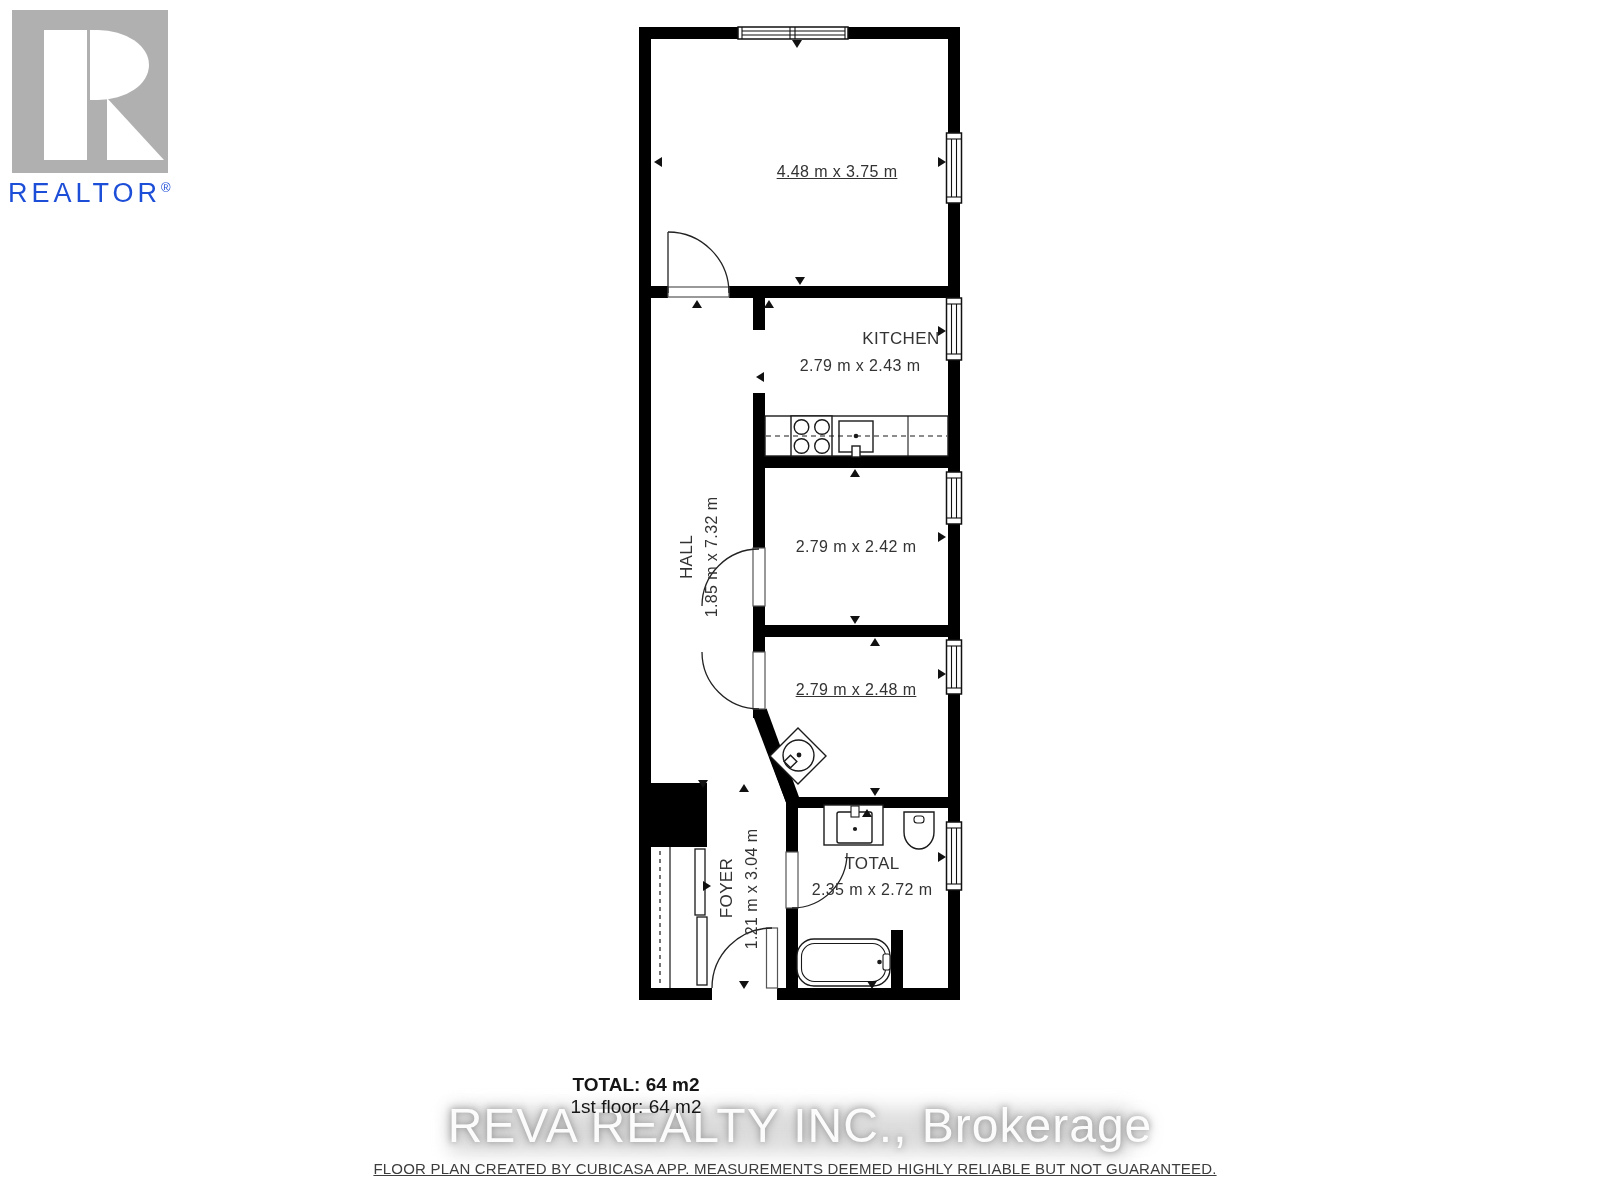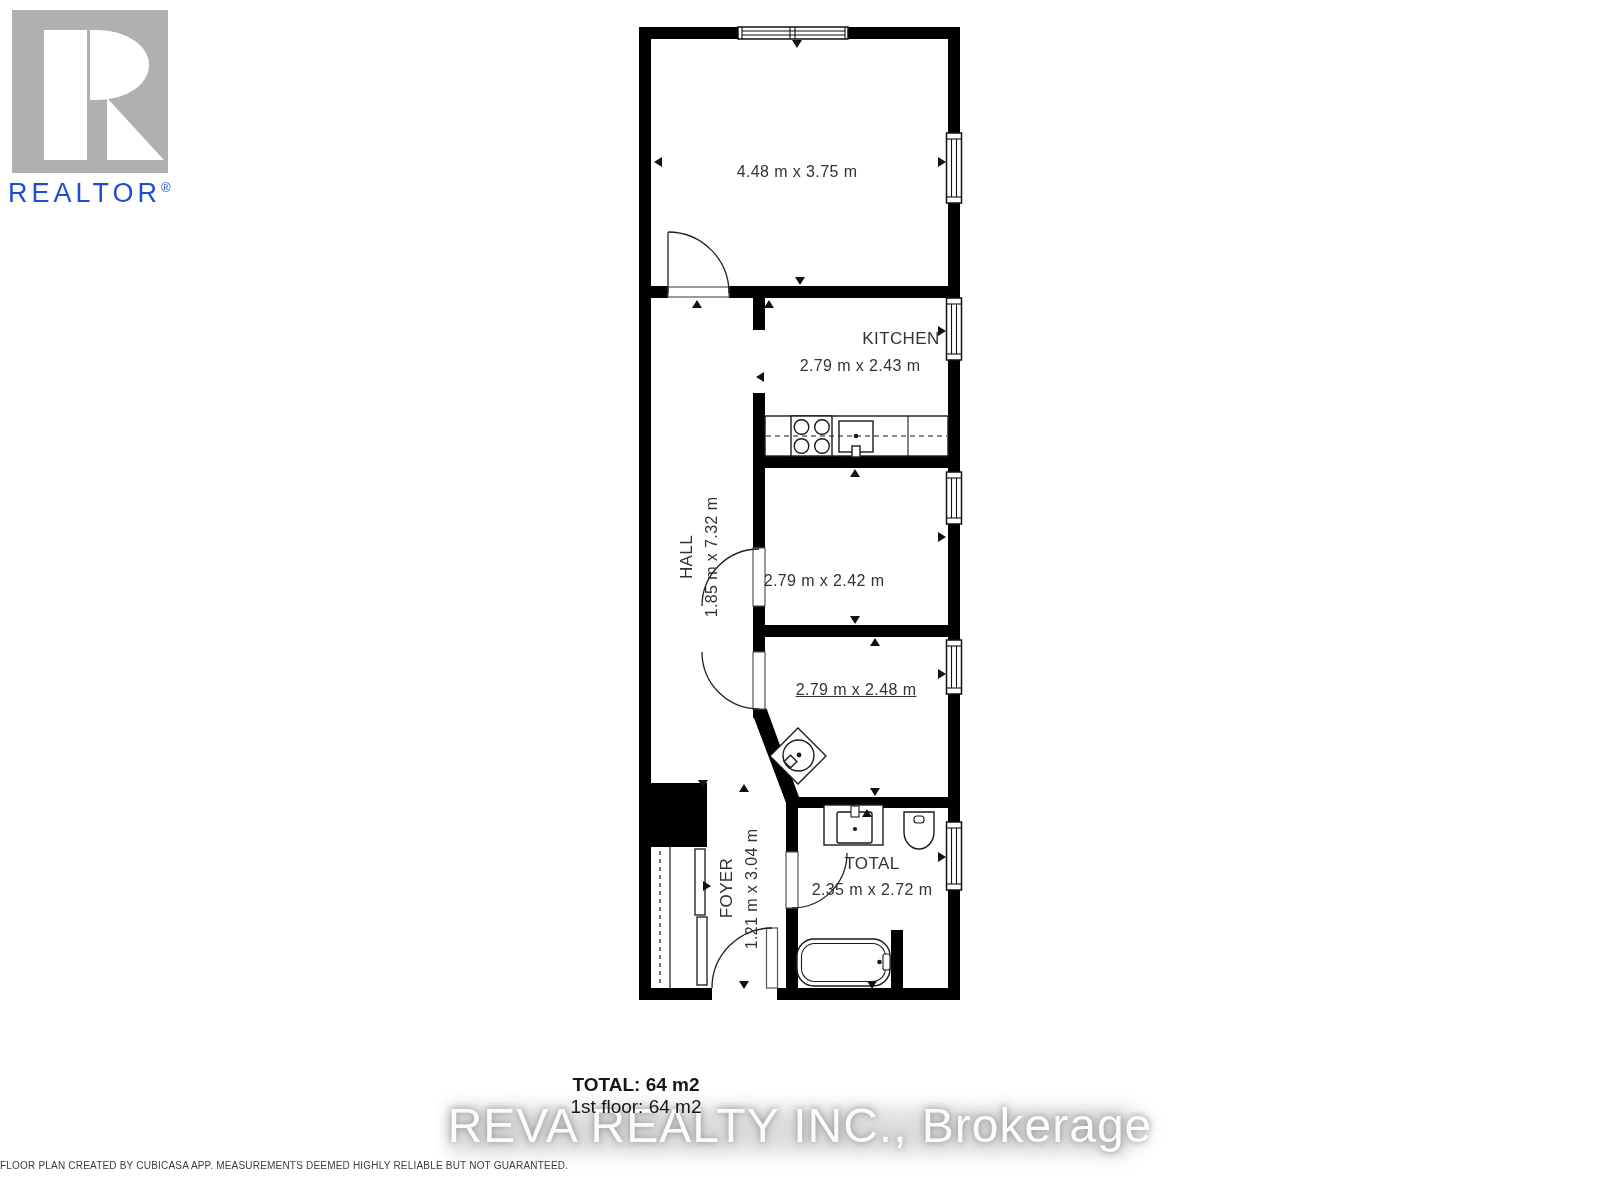--- a/index.html
+++ b/index.html
@@ -22,22 +22,22 @@
   .summary .total{font-size:19px;font-weight:bold;}
   .summary .floor{font-size:19px;margin-top:0;}
   .summary .excl{font-size:19px;margin-top:3px;}
   
   .wm-band{position:absolute;left:450px;top:1108px;width:680px;height:46px;background:#c9c9c9;
         filter:blur(9px);opacity:.6;z-index:2;}
   .wm-text{position:absolute;left:0;top:1098px;width:1600px;text-align:center;font-size:48px;
         color:rgba(255,255,255,.95);letter-spacing:1px;z-index:3;white-space:nowrap;
         text-shadow:0 0 6px rgba(140,140,140,.9),0 0 14px rgba(160,160,160,.7);}
   
-  .footer{position:absolute;left:0;top:1160px;width:1590px;text-align:left;font-size:10px;
-        color:#3d3d3d;letter-spacing:.2px;z-index:5;}
+  .footer{position:absolute;left:0;top:1160px;width:1590px;text-align:center;font-size:15px;
+        color:#3d3d3d;letter-spacing:.2px;z-index:5;text-decoration:underline;}
 </style>
 </head>
 <body>
 
 <div class="page">
 
   <svg class="logo-box" viewBox="0 0 156 163">
     <rect x="0" y="0" width="156" height="163" fill="#b0b0b0"></rect>
     <rect x="32" y="20" width="43" height="130" fill="#ffffff"></rect>
     <path d="M78 20 L86 20 A51 35 0 0 1 86 90 L78 90 Z" fill="#ffffff"></path>
@@ -220,29 +220,29 @@
       <polygon points="867,809 862,817 872,817"></polygon>
       <polygon points="946,857 938,852 938,862"></polygon>
       <polygon points="744,784 739,792 749,792"></polygon>
       <polygon points="698,780 708,780 703,788"></polygon>
       <polygon points="711,886 703,881 703,891"></polygon>
       <polygon points="739,981 749,981 744,989"></polygon>
       <polygon points="867,981 877,981 872,989"></polygon>
     </g>
   </svg>
 
-  <div class="rdims" style="left:797px;top:172px;">4.48 m x 3.75 m</div>
+  <div class="rdims" style="left:837px;top:172px;text-decoration:underline;">4.48 m x 3.75 m</div>
 
   <div class="rname" style="left:857px;top:339px;margin-left:44px;">KITCHEN</div>
   <div class="rdims" style="left:860px;top:366px;">2.79 m x 2.43 m</div>
 
   <div class="rname rot" style="left:687px;top:557px;">HALL</div>
   <div class="rdims rot" style="left:712px;top:557px;">1.85 m x 7.32 m</div>
 
-  <div class="rdims" style="left:824px;top:547px;margin-top:34px;">2.79 m x 2.42 m</div>
+  <div class="rdims" style="left:856px;top:547px;">2.79 m x 2.42 m</div>
 
   <div class="rdims" style="left:856px;top:690px;text-decoration:underline;">2.79 m x 2.48 m</div>
 
   <div class="rname" style="left:872px;top:864px;">TOTAL</div>
   <div class="rdims" style="left:872px;top:890px;">2.35 m x 2.72 m</div>
 
   <div class="rname rot" style="left:727px;top:888px;">FOYER</div>
   <div class="rdims rot" style="left:752px;top:889px;">1.21 m x 3.04 m</div>
 
   <div class="wm-band"></div>

